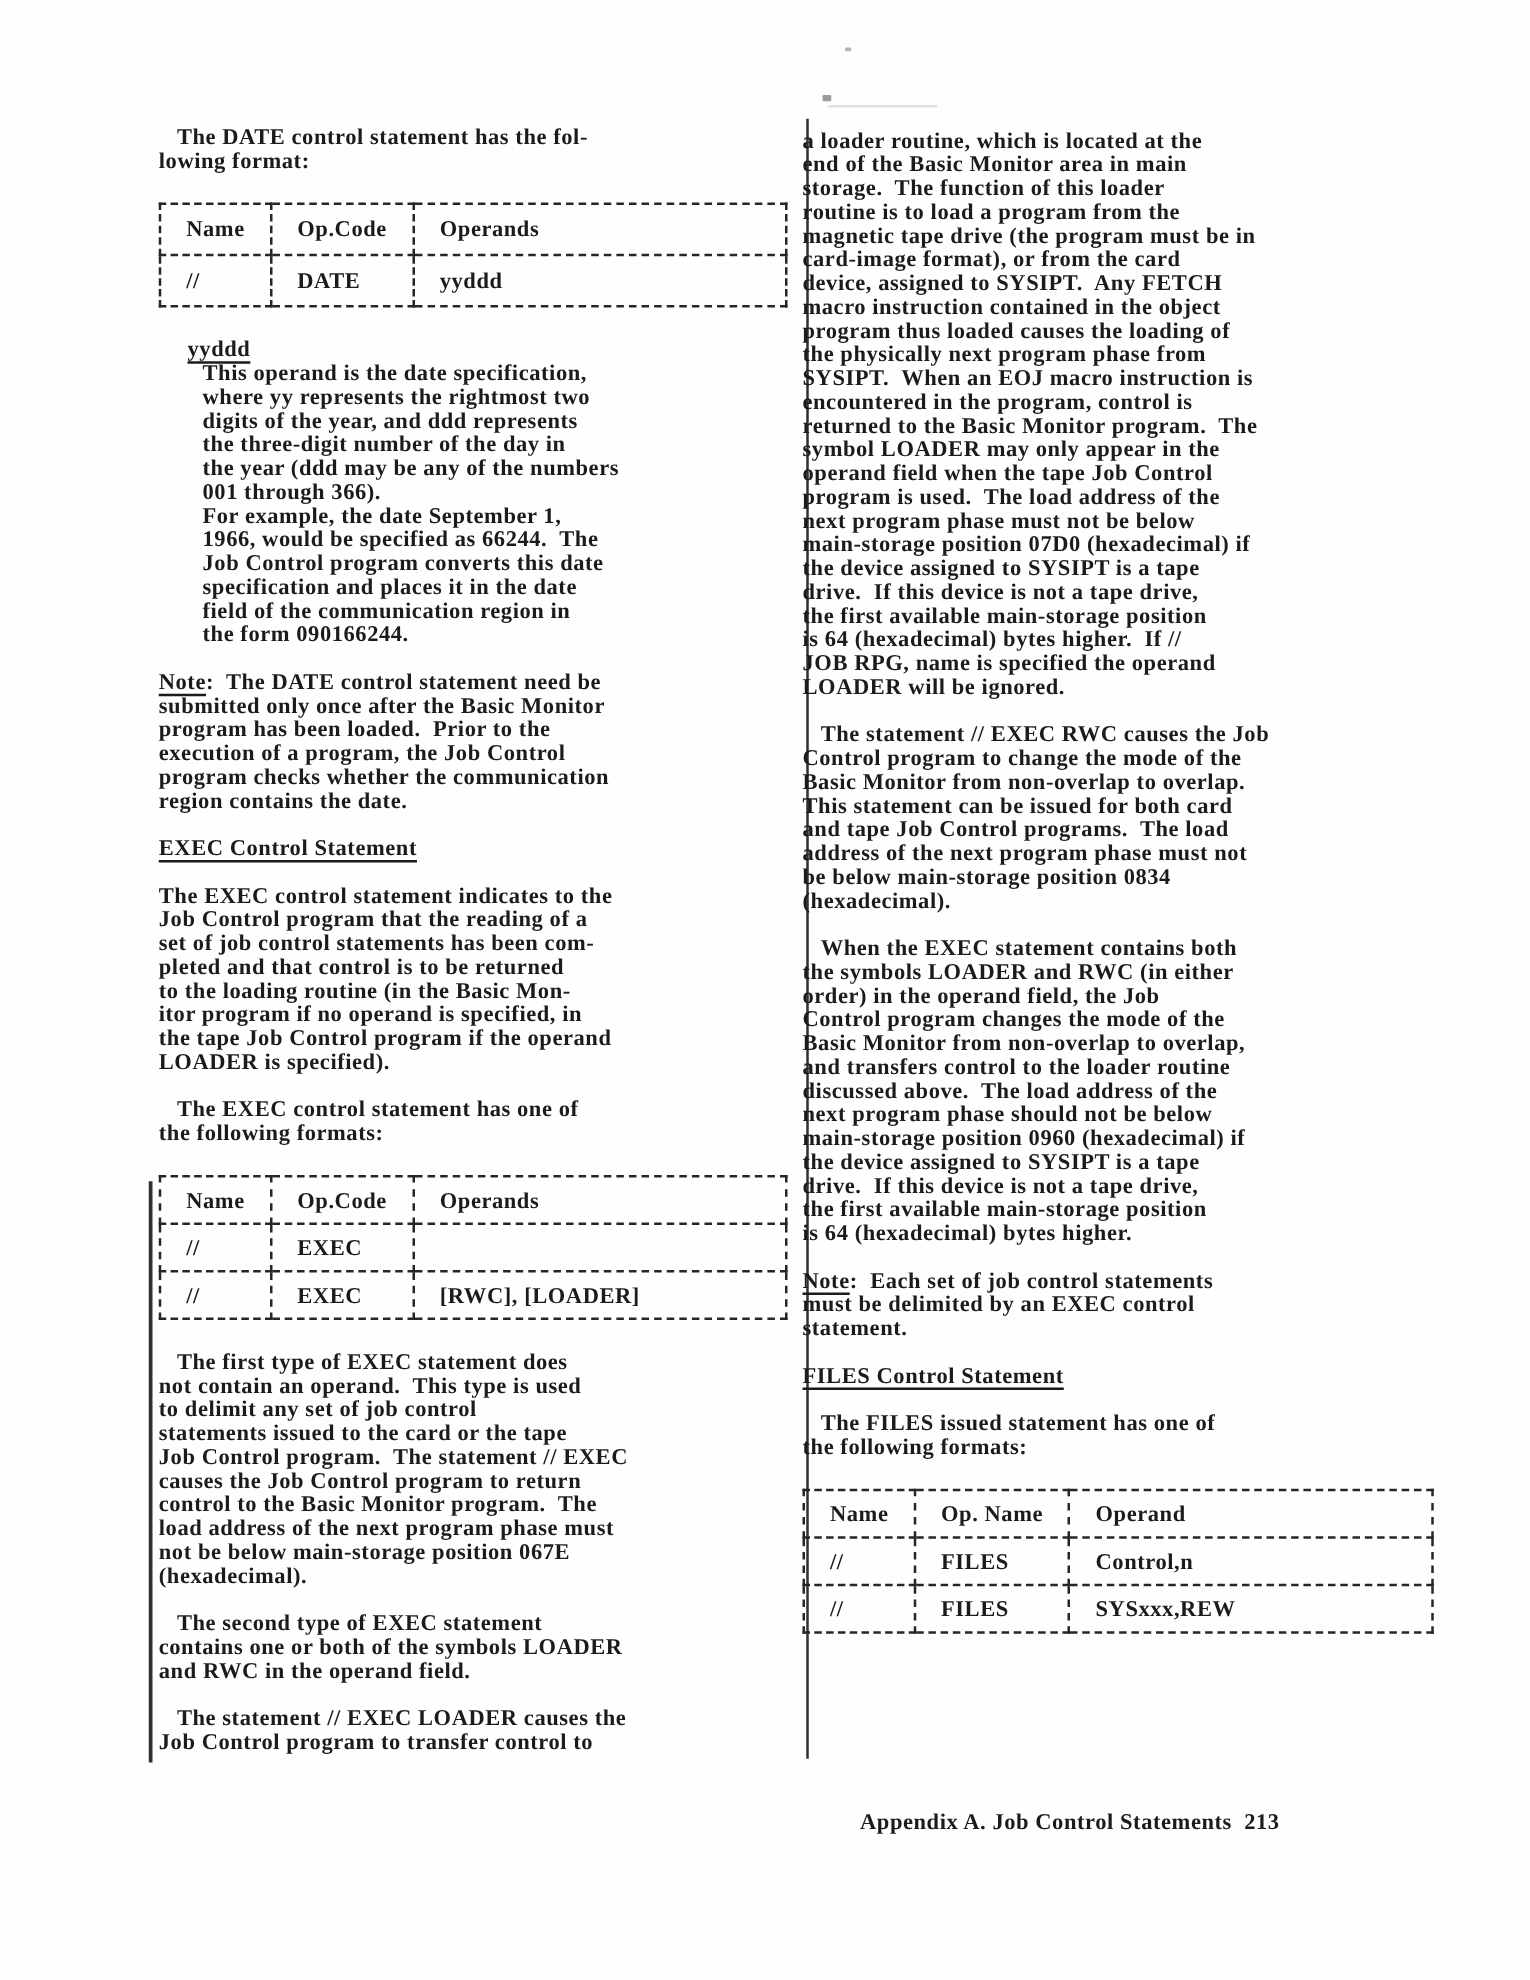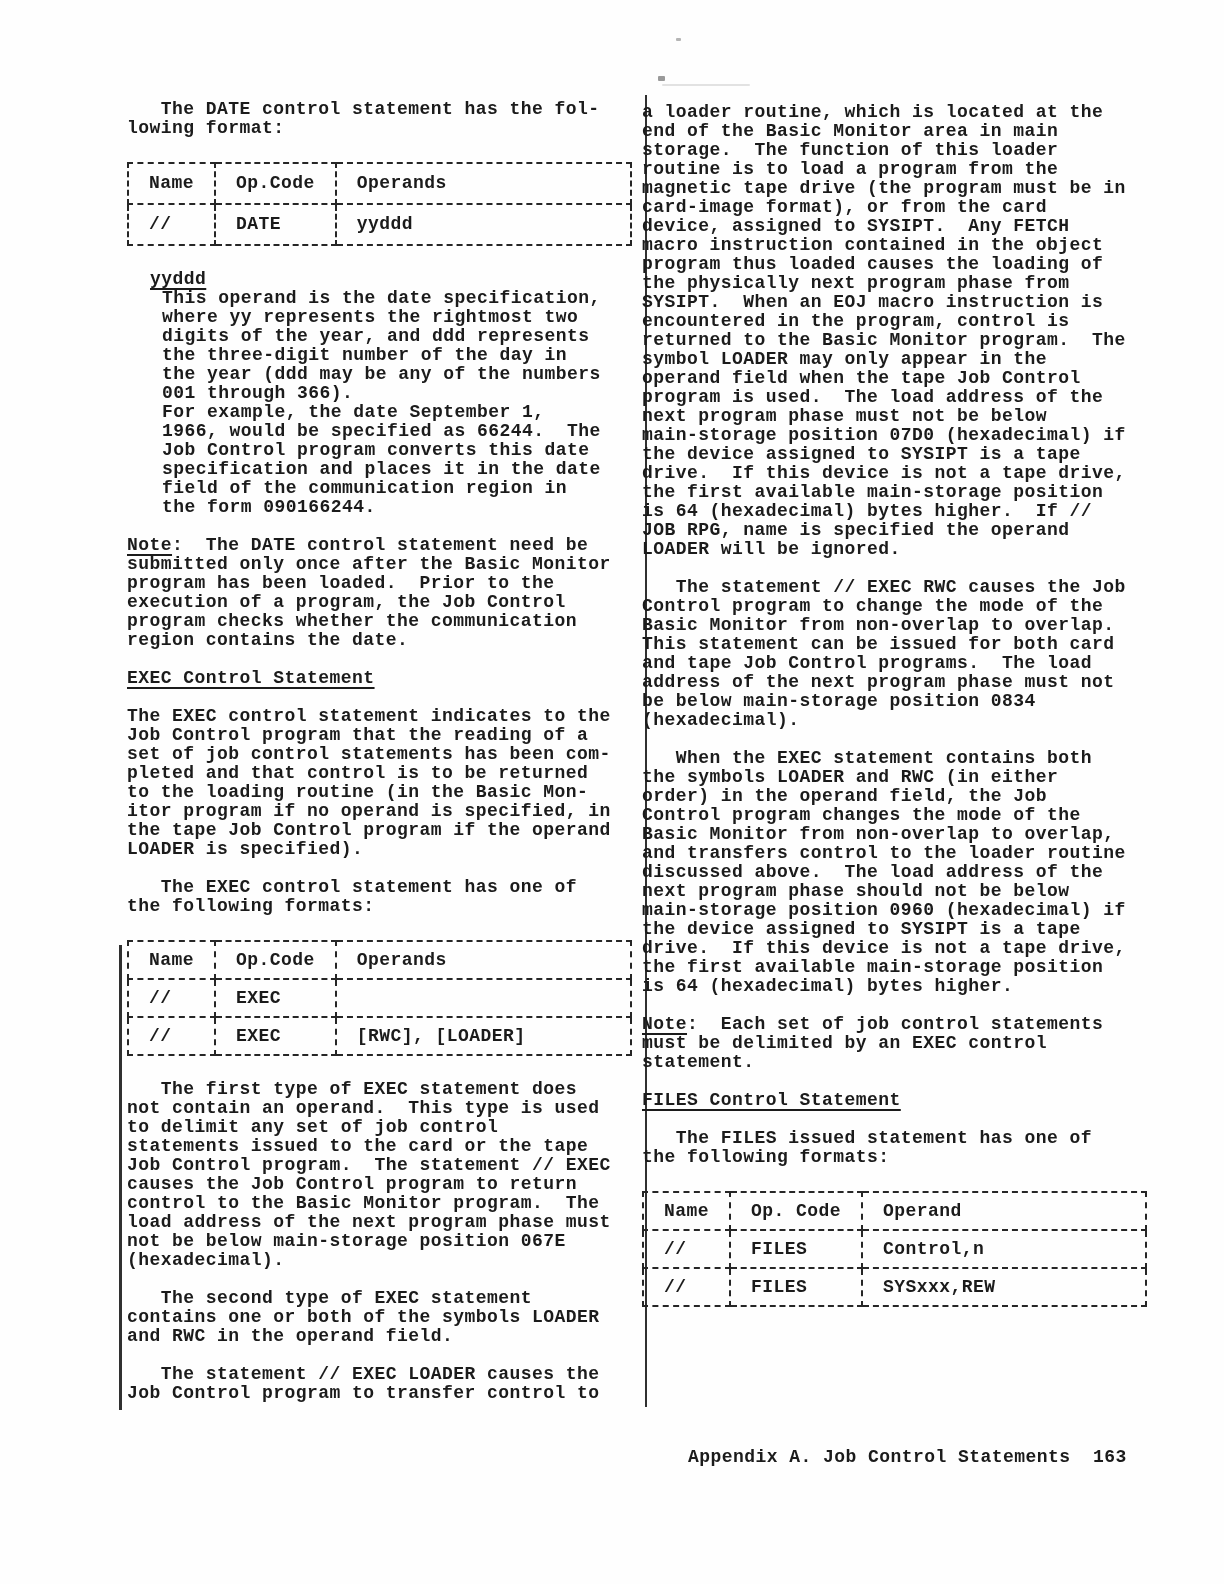--- a/index.html
+++ b/index.html
@@ -5,21 +5,21 @@
   html, body {
     margin: 0;
     padding: 0;
     background: #ffffff;
   }
   #page {
     position: relative;
     width: 1224px;
     height: 1584px;
     background: #fefefe;
-    font-family: Liberation Mono, monospace;
+    font-family: Liberation Serif, serif;
     font-size: 18px;
     font-weight: bold;
     line-height: 19px;
     letter-spacing: 0.45px;
     color: #1b1b1b;
     overflow: hidden;
   }
   .col {
     position: absolute;
     top: 100px;
@@ -258,33 +258,33 @@
 
     <table class="doc-table" id="files-table">
       <colgroup>
           <col style="width:70px">
           <col style="width:118px">
           <col style="width:298px">
         </colgroup>
       <tbody>
         <tr>
           <td>Name</td>
-          <td>Op. Code</td>
+          <td>Op. Name</td>
           <td>Operand</td>
         </tr>
         <tr>
           <td>//</td>
           <td>FILES</td>
           <td>Control,n</td>
         </tr>
         <tr>
           <td>//</td>
           <td>FILES</td>
           <td>SYSxxx,REW</td>
         </tr>
       </tbody>
     </table>
 
   </div>
 
-  <div id="footer">Appendix A. Job Control Statements  163</div>
+  <div id="footer">Appendix A. Job Control Statements  213</div>
 
 </div>
 
 </body></html>

